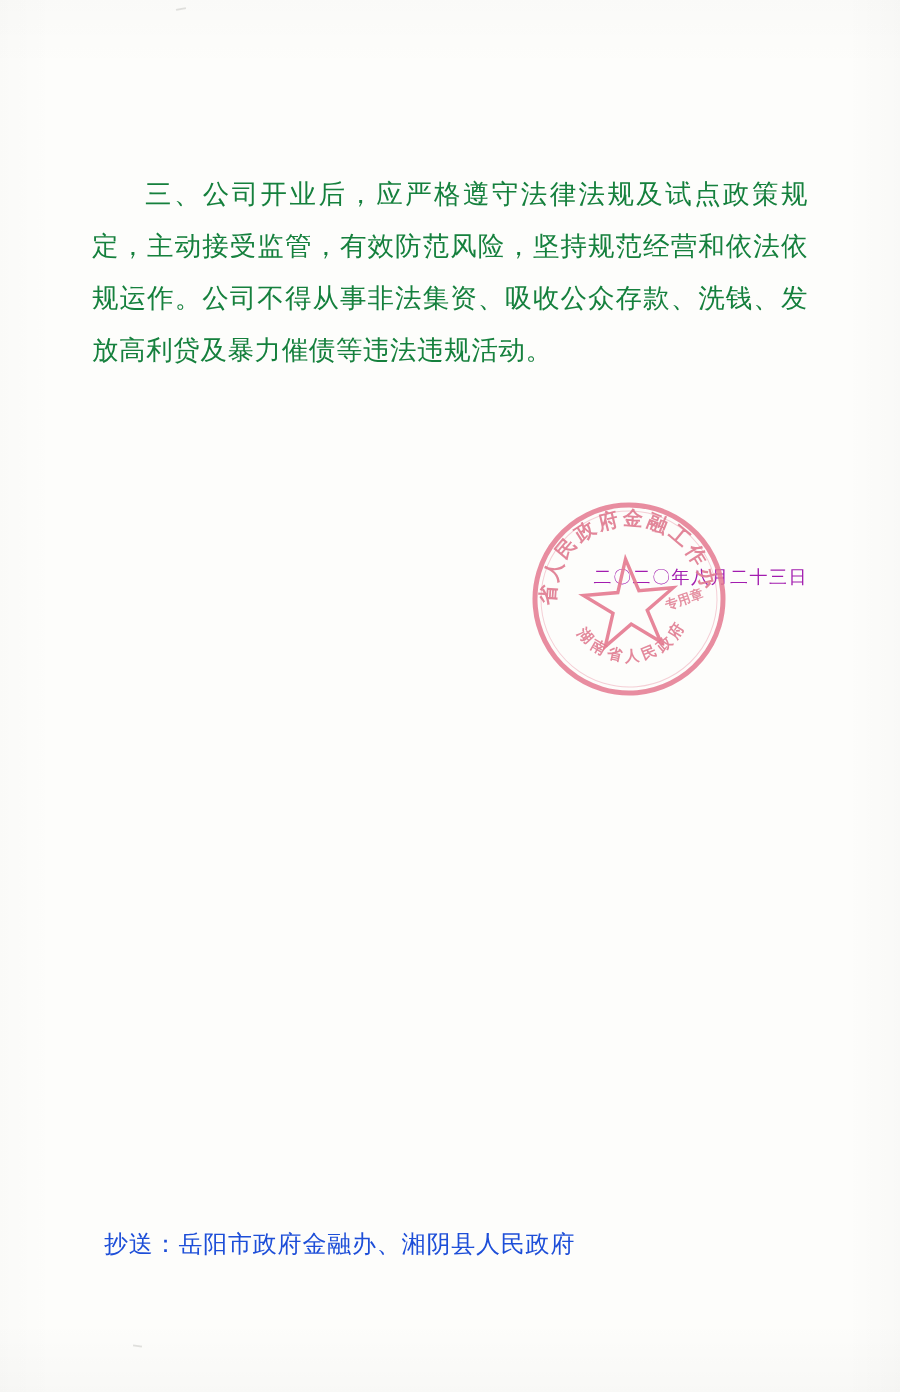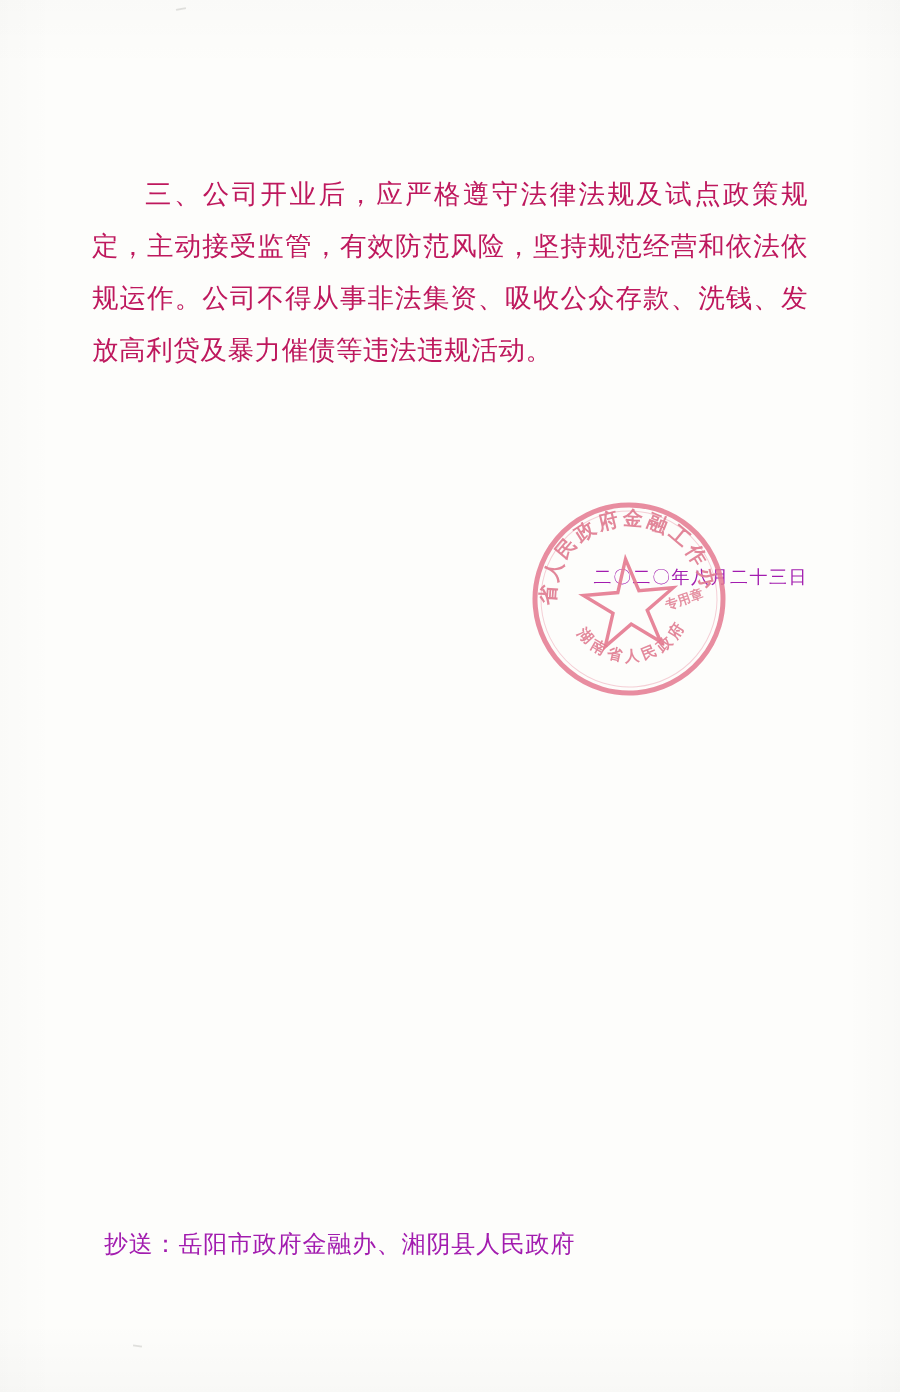--- a/index.html
+++ b/index.html
@@ -40,21 +40,21 @@
     opacity: 0.55;
   }
   .speck-1 { left: 176px; top: 8px; width: 10px; height: 2px; transform: rotate(-10deg); }
   .speck-2 { left: 133px; top: 1345px; width: 9px; height: 2px; transform: rotate(8deg); }
 
   .body-text {
     position: absolute;
     left: 92px;
     top: 168px;
     width: 716px;
-    color: #be185d;
+    color: #15803d;
     font-size: 26.5px;
     line-height: 52px;
     letter-spacing: 0.6px;
     text-align: justify;
     text-justify: inter-ideograph;
   }
 
   .para {
     margin: 0 0 2px 0;
     text-indent: 2em;
@@ -101,21 +101,21 @@
     height: 1px;
     background: transparent;
   }
 
   .cc-line {
     position: absolute;
     left: 104px;
     top: 1228px;
     font-size: 24px;
     letter-spacing: 0.8px;
-    color: #a21caf;
+    color: #1d4ed8;
     white-space: nowrap;
   }
 </style>
 </head>
 <body>
 
 <div class="page">
 
   <span class="speck speck-1"></span>
   <span class="speck speck-2"></span>

